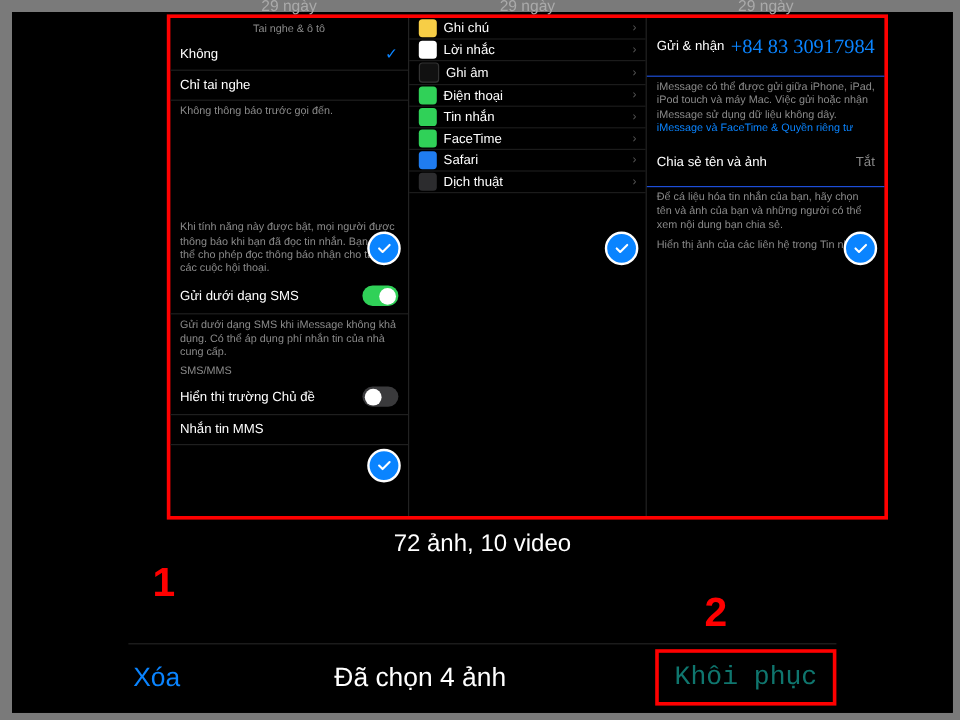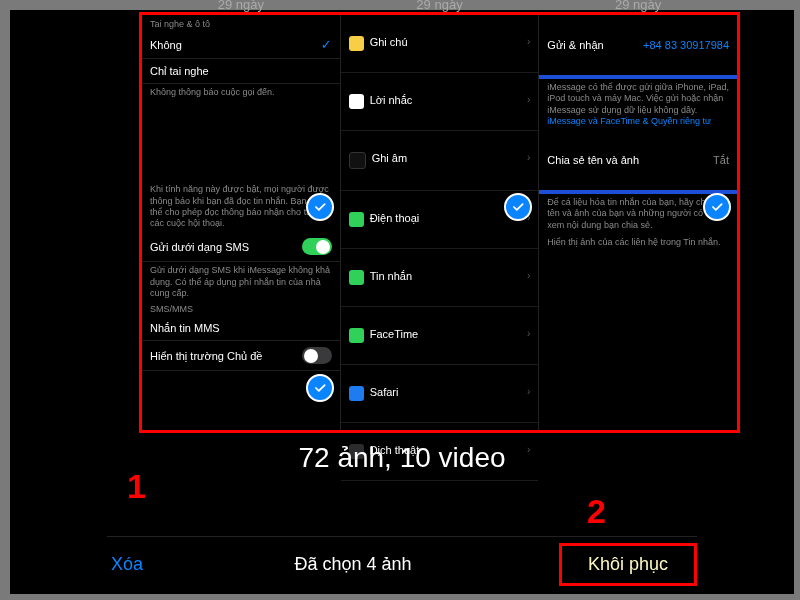--- a/index.html
+++ b/index.html
@@ -4,101 +4,101 @@
 <style>
   html,body{margin:0;padding:0;background:#7a7a7a;font-family:-apple-system,Helvetica,Arial,sans-serif;}
   .frame{width:800px;height:600px;background:#7a7a7a;position:relative;}
   .inner{position:absolute;left:10px;top:10px;width:780px;height:580px;background:#000;border:2px solid #000;}
   .grid-area{position:absolute;left:95px;top:0;width:595px;height:415px;border:3px solid #ff0000;display:flex;margin-left:32px;}
   .col{width:33.33%;border-right:1px solid #222;position:relative;color:#dcdcdc;font-size:10px;}
   .col:last-child{border-right:none;}
   .days{position:absolute;top:-18px;left:50%;transform:translateX(-50%);color:#aaa;font-size:13px;white-space:nowrap;}
   .row{display:flex;align-items:center;justify-content:space-between;padding:6px 8px;border-bottom:1px solid #1f1f1f;}
   .row .lbl{color:#fff;font-size:11px;}
-  .icon-row{display:flex;padding:21px 8px;border-bottom:1px solid #1b1b1b;}
+  .icon-row{display:flex;align-items:center;padding:1px 8px;border-bottom:1px solid #1b1b1b;}
   .icon-row .app{width:15px;height:15px;border-radius:3px;margin-right:6px;flex-shrink:0;}
   .icon-row .lbl{color:#fff;font-size:11px;flex:1;}
   .chev{color:#555;font-size:10px;}
   .help{color:#8a8a8a;font-size:9px;line-height:1.25;padding:3px 8px 3px;}
   .mini{color:#8a8a8a;font-size:9px;padding:2px 8px;}
   .check-badge{position:absolute;width:24px;height:24px;border-radius:50%;background:#0a84ff;border:2px solid #fff;display:flex;align-items:center;justify-content:center;}
   .check-badge svg{width:14px;height:14px;}
   .toggle{width:30px;height:17px;border-radius:9px;position:relative;}
   .toggle.off{background:#3a3a3c;}
   .toggle.on{background:#30d158;}
   .knob{position:absolute;width:14px;height:14px;background:#fff;border-radius:50%;top:1.5px;}
   .off .knob{left:2px;}
   .on .knob{right:2px;}
   .tick{color:#0a84ff;font-size:13px;}
-  .phone{color:#0a84ff;font-size:11px;}
+  .phone{color:#0a84ff;font-size:17px;font-family:Liberation Serif, serif;}
   .link{color:#0a84ff;}
   
   .info{position:absolute;left:0;right:0;top:430px;text-align:center;padding:0 40px;}
-  .info .count{color:#fff;font-size:28px;margin-bottom:6px;}
+  .info .count{color:#fff;font-size:20px;margin-bottom:6px;}
   .info .desc{color:#9a9a9a;font-size:16px;line-height:1.35;}
   
   .callout{position:absolute;color:#ff0000;font-size:34px;font-weight:600;}
   .c1{left:115px;top:455px;}
   .c2{left:575px;top:480px;}
   
   .bottom{position:absolute;left:95px;right:95px;bottom:0;height:55px;display:flex;align-items:center;justify-content:space-between;border-top:1px solid #222;}
-  .b-btn{font-size:18px;padding:0 4px;}
+  .b-btn{font-size:22px;padding:0 4px;}
   .b-left{color:#0a84ff;}
   .b-mid{color:#fff;}
-  .b-right{color:#fef9c3;border:3px solid #ff0000;padding:8px 26px;}
+  .b-right{color:#0f766e;border:3px solid #ff0000;padding:8px 13px;font-family:Liberation Mono, monospace;}
   
   .c-ghichu{background:#f7ce46;}
   .c-loinhac{background:#fff;}
   .c-ghiam{background:#111;border:1px solid #333;}
   .c-dienthoai{background:#30d158;}
   .c-tinnhan{background:#30d158;}
   .c-ft{background:#30d158;}
   .c-safari{background:#1f7cf0;}
   .c-dichthuat{background:#2c2c2e;}
-  .right-row{display:flex;justify-content:space-between;align-items:center;padding:24px 8px;border-bottom:4px solid #1d4ed8;}
+  .right-row{display:flex;justify-content:space-between;align-items:center;padding:14px 8px;border-bottom:1px solid #1d4ed8;}
   .right-row .lbl{color:#fff;font-size:11px;}
   .muted{color:#888;font-size:11px;}
 </style>
 </head>
 <body>
 
 <div class="frame">
   <div class="inner">
 
     <div class="grid-area">
 
       <div class="col">
         <div class="days">29 ngày</div>
-        <div class="mini" style="padding-top:4px;">Tai nghe &amp; ô tô</div>
+        <div class="mini" style="padding-top:4px;text-align:center;">Tai nghe &amp; ô tô</div>
         <div class="row">
             <span class="lbl">Không</span>
             <span class="tick">✓</span>
           </div>
         <div class="row">
             <span class="lbl">Chỉ tai nghe</span>
           </div>
-        <div class="help">Không thông báo cuộc gọi đến.</div>
+        <div class="help">Không thông báo trước gọi đến.</div>
         <div style="height:80px;"></div>
         <div class="help">Khi tính năng này được bật, mọi người được thông báo khi bạn đã đọc tin nhắn. Bạn có thể cho phép đọc thông báo nhận cho tất cả các cuộc hội thoại.</div>
         <div class="row">
             <span class="lbl">Gửi dưới dạng SMS</span>
             <span class="toggle on">
               <span class="knob"></span>
             </span>
           </div>
         <div class="help">Gửi dưới dạng SMS khi iMessage không khả dụng. Có thể áp dụng phí nhắn tin của nhà cung cấp.</div>
         <div class="mini">SMS/MMS</div>
         <div class="row">
-            <span class="lbl">Nhắn tin MMS</span>
-          </div>
-        <div class="row">
             <span class="lbl">Hiển thị trường Chủ đề</span>
             <span class="toggle off">
               <span class="knob"></span>
             </span>
+          </div>
+        <div class="row">
+            <span class="lbl">Nhắn tin MMS</span>
           </div>
         <div class="check-badge" style="right:6px;top:178px;">
             <svg viewBox="0 0 24 24">
               <path d="M5 12l5 5L20 7" stroke="#fff" stroke-width="3" fill="none" stroke-linecap="round" stroke-linejoin="round"></path>
             </svg>
           </div>
         <div class="check-badge" style="right:6px;bottom:28px;">
             <svg viewBox="0 0 24 24">
               <path d="M5 12l5 5L20 7" stroke="#fff" stroke-width="3" fill="none" stroke-linecap="round" stroke-linejoin="round"></path>
             </svg>

